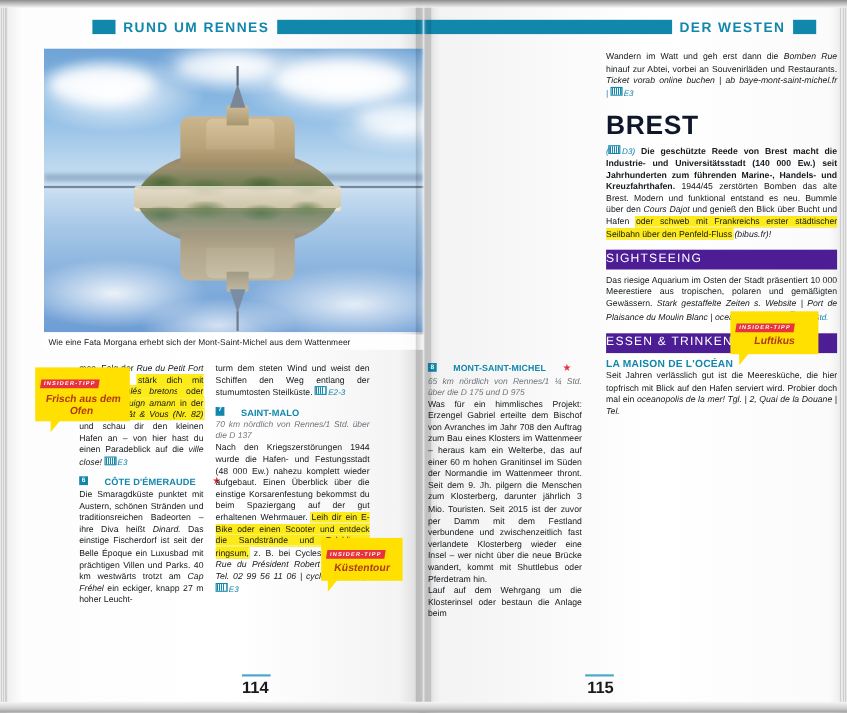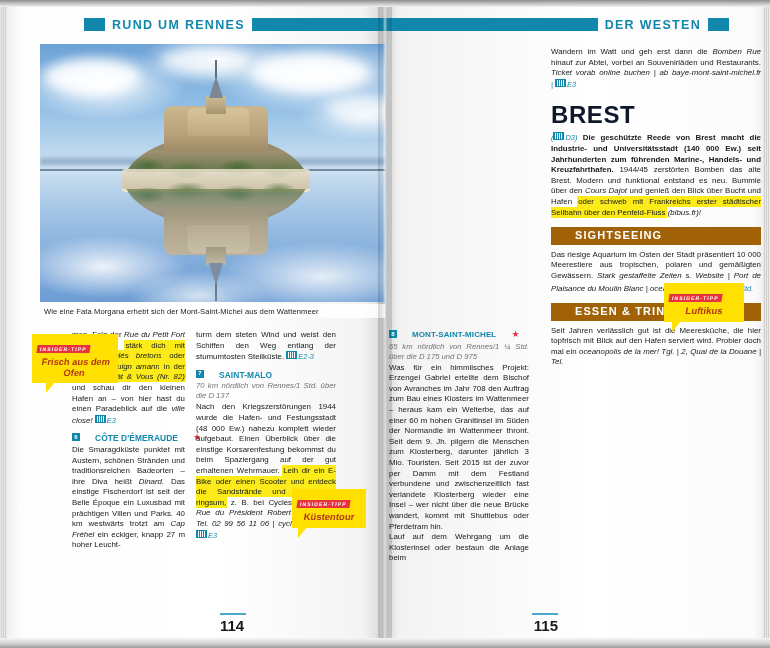--- a/index.html
+++ b/index.html
@@ -22,21 +22,21 @@
     background:linear-gradient(to top,#9a9a9a,#cfcfcf 40%,#f6f6f6);z-index:30;}
   .gutter{position:absolute;left:378px;top:6px;width:14px;height:636px;z-index:25;
     background:linear-gradient(to right,rgba(0,0,0,.16),rgba(0,0,0,.04) 35%,rgba(255,255,255,.55) 50%,rgba(0,0,0,.05) 66%,rgba(0,0,0,.14));}
   .bookedge{position:absolute;top:6px;width:7px;height:636px;z-index:24;
     background:repeating-linear-gradient(to right,#e9e9e9 0 1px,#cfcfcf 1px 2px);}
   #edge-l{left:0px;} #edge-r{left:763px;}
 
   
   .runhead{position:absolute;top:17px;height:15px;display:flex;align-items:center;z-index:12;}
   #runhead-left{left:34px;right:0;margin-left:44px;}
-  #runhead-right{left:0;right:35px;}
+  #runhead-right{left:0;right:22px;}
   .rh-square{width:21px;height:13px;background:#1287ac;flex:0 0 auto;}
   .rh-text{font-weight:bold;font-size:12.5px;letter-spacing:1.3px;color:#1287ac;
     font-family:"Liberation Sans",sans-serif;padding:0 7px;white-space:nowrap;}
   .rh-bar{height:13px;background:#1287ac;flex:1 1 auto;}
 
   
   #hero{position:absolute;left:34px;top:44px;width:352px;height:258px;overflow:hidden;z-index:8;}
   .sky{position:absolute;inset:0;
      background:
        radial-gradient(ellipse 120px 50px at 18% 16%,rgba(255,255,255,.95),rgba(255,255,255,0) 70%),
@@ -124,22 +124,22 @@
   .tip-tail{position:absolute;width:0;height:0;border-left:9px solid #ffe000;
      border-bottom:11px solid transparent;left:14px;bottom:-10px;}
   #tip1{left:32px;top:334px;}
   #tip2{left:292px;top:489px;width:74px;}
   #tip2 .tip-tail{left:6px;}
   #tip3{left:664px;top:283px;width:80px;}
   #tip3 .tip-tail{left:8px;}
   #tip2 .tip-text,#tip3 .tip-text{font-size:9.5px;}
 
   
-  .secbar{background:#a16207;color:#fff;font-weight:bold;font-size:11px;letter-spacing:1.1px;
-     padding:3px 24px 4px;margin:9px 0 5px;}
+  .secbar{background:#4c1d95;color:#fff;font-weight:normal;font-size:11px;letter-spacing:1.1px;
+     padding:3px 0 4px;margin:9px 0 5px;}
   .subhead{color:#1287ac;font-weight:bold;font-size:9.3px;letter-spacing:.2px;margin:0 0 1px;}
   .bigtitle{color:#0f172a;font-weight:bold;font-size:24px;letter-spacing:.6px;margin:13px 0 5px;line-height:1;}
 
   
   .mapref{color:#1287ac;font-style:italic;font-size:7.4px;white-space:nowrap;}
   .mapico{display:inline-block;width:9px;height:6px;border:1px solid #1287ac;
      position:relative;top:0px;margin-right:1px;
      background:repeating-linear-gradient(to right,#1287ac 0 1px,#fff 1px 2px);}
   .clockico{display:inline-block;width:7px;height:7px;border:1.2px solid #1287ac;border-radius:50%;
      position:relative;top:1px;margin-right:1px;}
@@ -259,20 +259,21 @@
     </p>
 
     <div class="bigtitle">BREST</div>
 
     <p><span class="mapref">(<span class="mapico"></span><span>D3</span>)</span> <span class="bd">Die geschützte Reede von Brest macht die Industrie- und Universitätsstadt (140 000 Ew.) seit Jahrhunderten zum führenden Marine-, Handels- und Kreuzfahrthafen.</span><span> 1944/45 zerstörten Bomben das alte Brest. Modern und funktional entstand es neu. Bummle über den </span><span class="it">Cours Dajot</span><span> und genieß den Blick über Bucht und Hafen </span><span class="hl">oder schweb mit Frankreichs erster städtischer Seilbahn über den Penfeld-Fluss</span><span class="it"> (bibus.fr)!</span></p>
 
     <div class="secbar">SIGHTSEEING</div>
     <p><span>Das riesige Aquarium im Osten der Stadt präsentiert 10 000 Meerestiere aus tropischen, polaren und gemäßigten Gewässern. </span><span class="it">Stark gestaffelte Zeiten s. Website | Port de Plaisance du Moulin Blanc | oceanopolis.com |</span> <span class="mapref"><span class="clockico"></span><span class="it">1 ½ Std.</span></span></p>
 
     <div class="secbar">ESSEN &amp; TRINKEN</div>
+    <div class="subhead">LA MAISON DE L'OCÉAN</div>
     <p><span>Seit Jahren verlässlich gut ist die Meeresküche, die hier topfrisch mit Blick auf den Hafen serviert wird. Probier doch mal ein </span><span class="it">oceanopolis de la mer!</span><span> </span><span class="it">Tgl. | 2, Quai de la Douane | Tel.</span></p>
   </div>
 
   <div class="tip" id="tip1">
     <div class="tip-body">
       <span class="tip-kicker">INSIDER-TIPP</span>
       <div class="tip-text">Frisch aus dem Ofen</div>
       <div class="tip-tail"></div>
     </div>
   </div>

